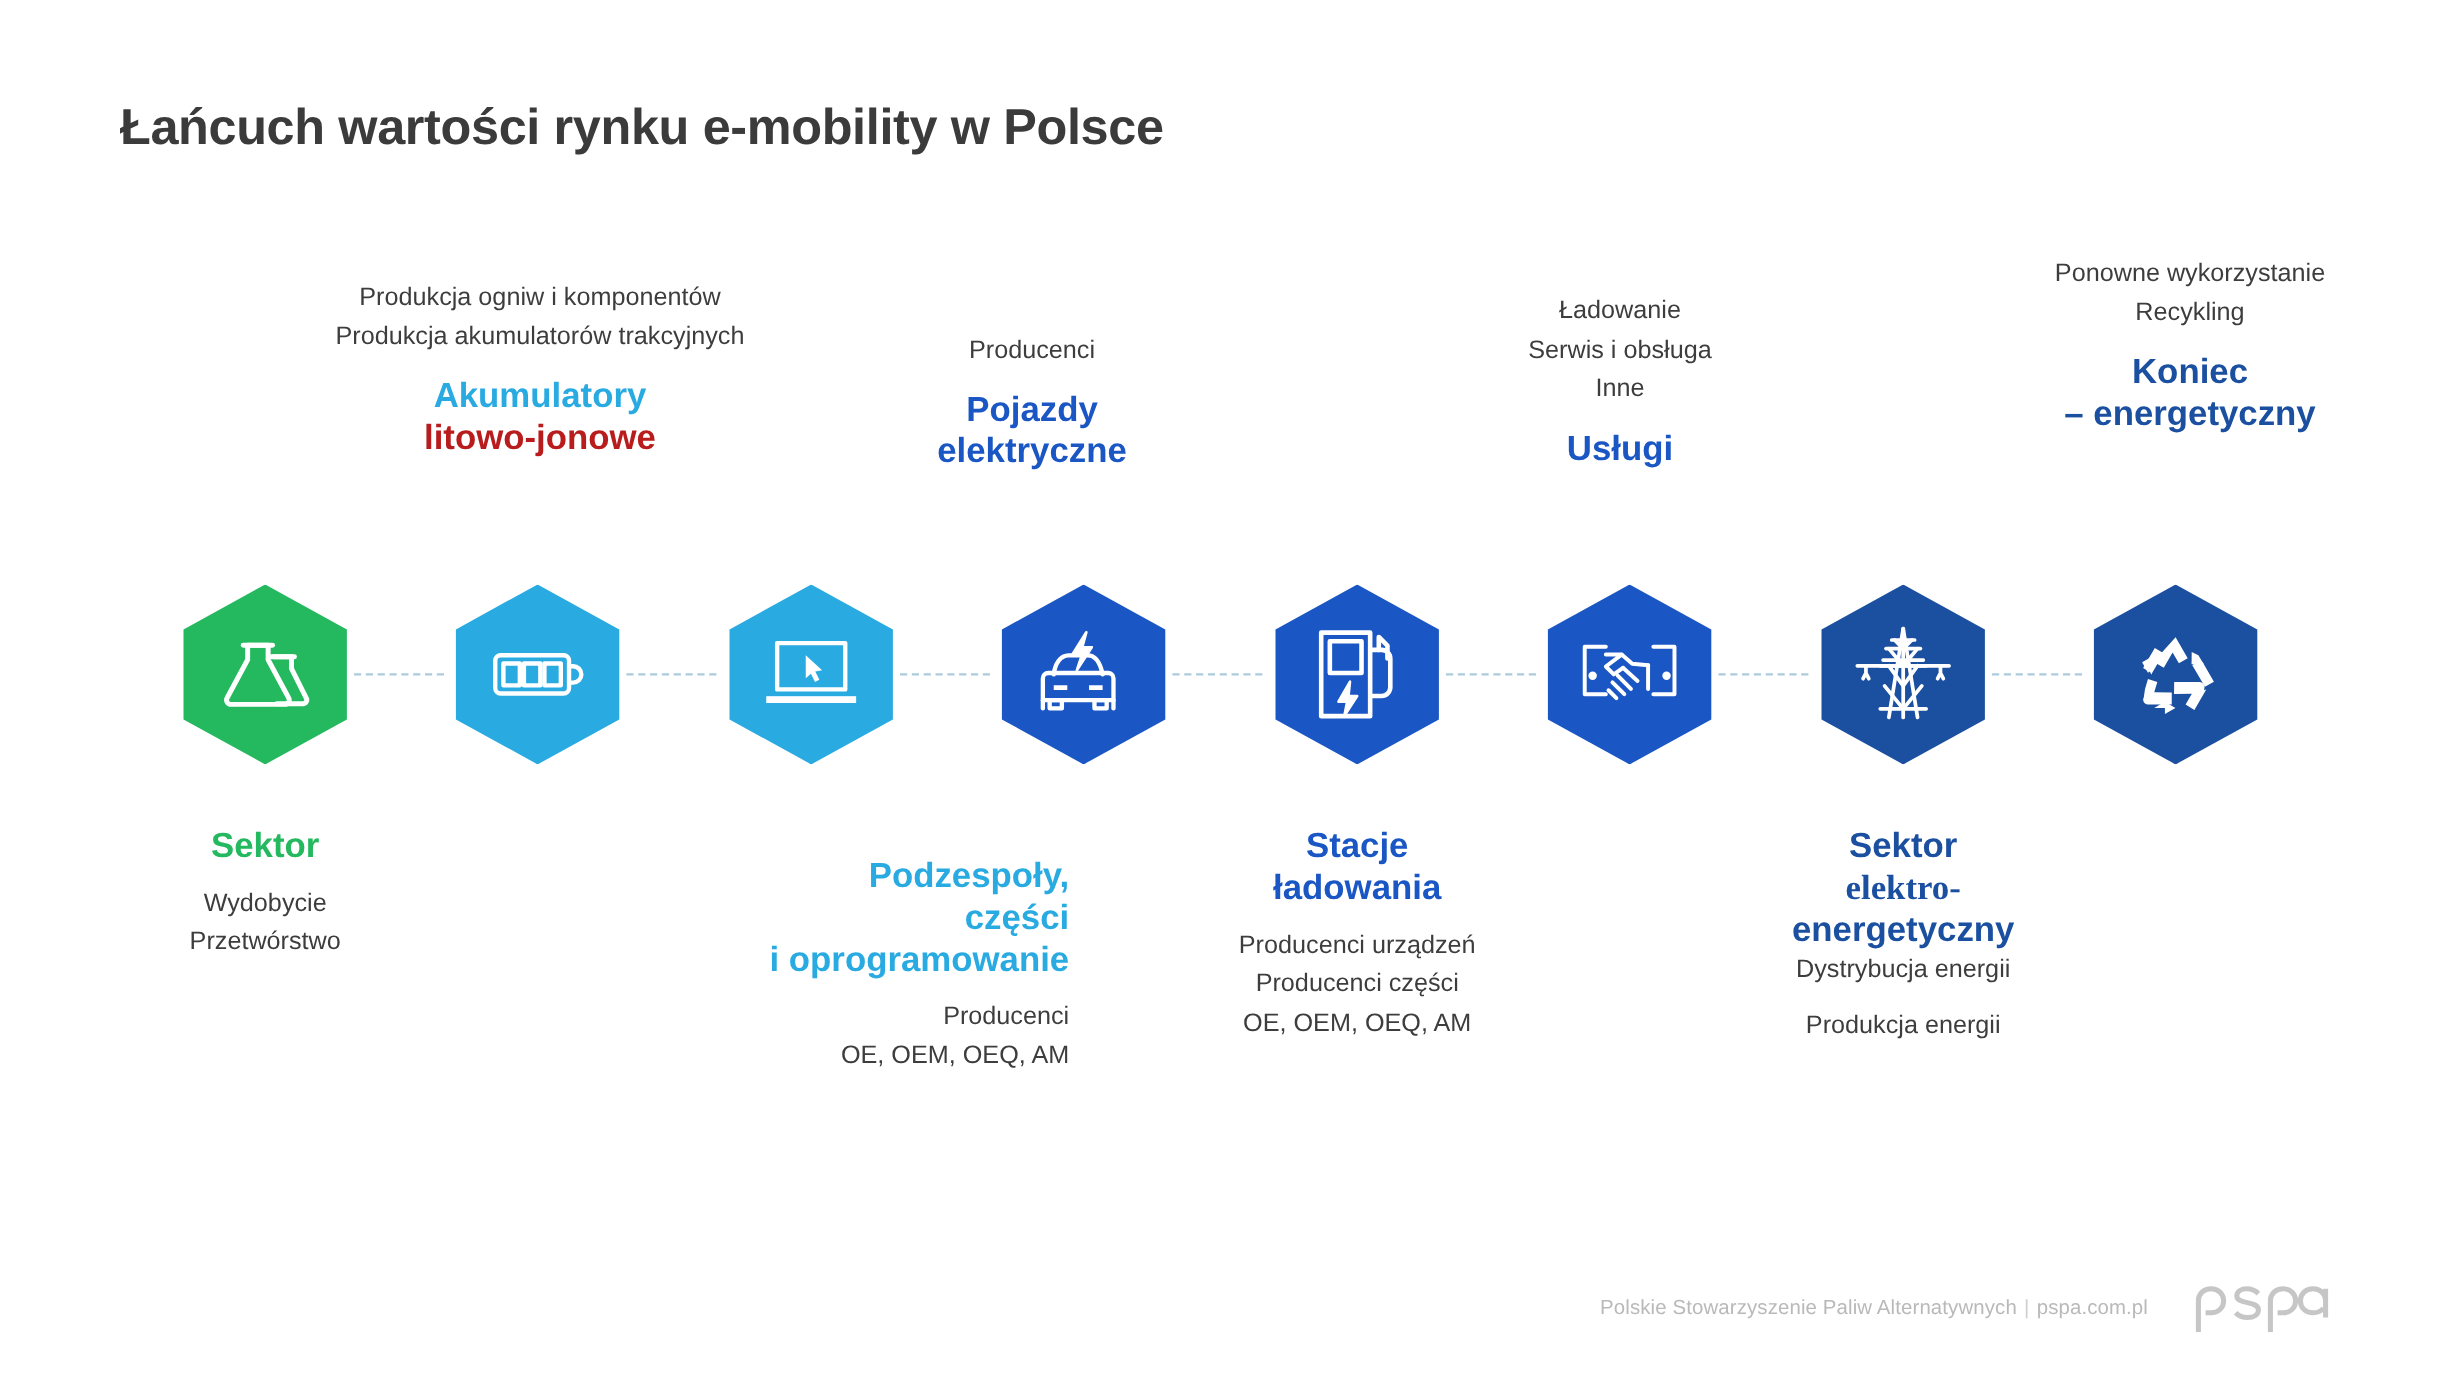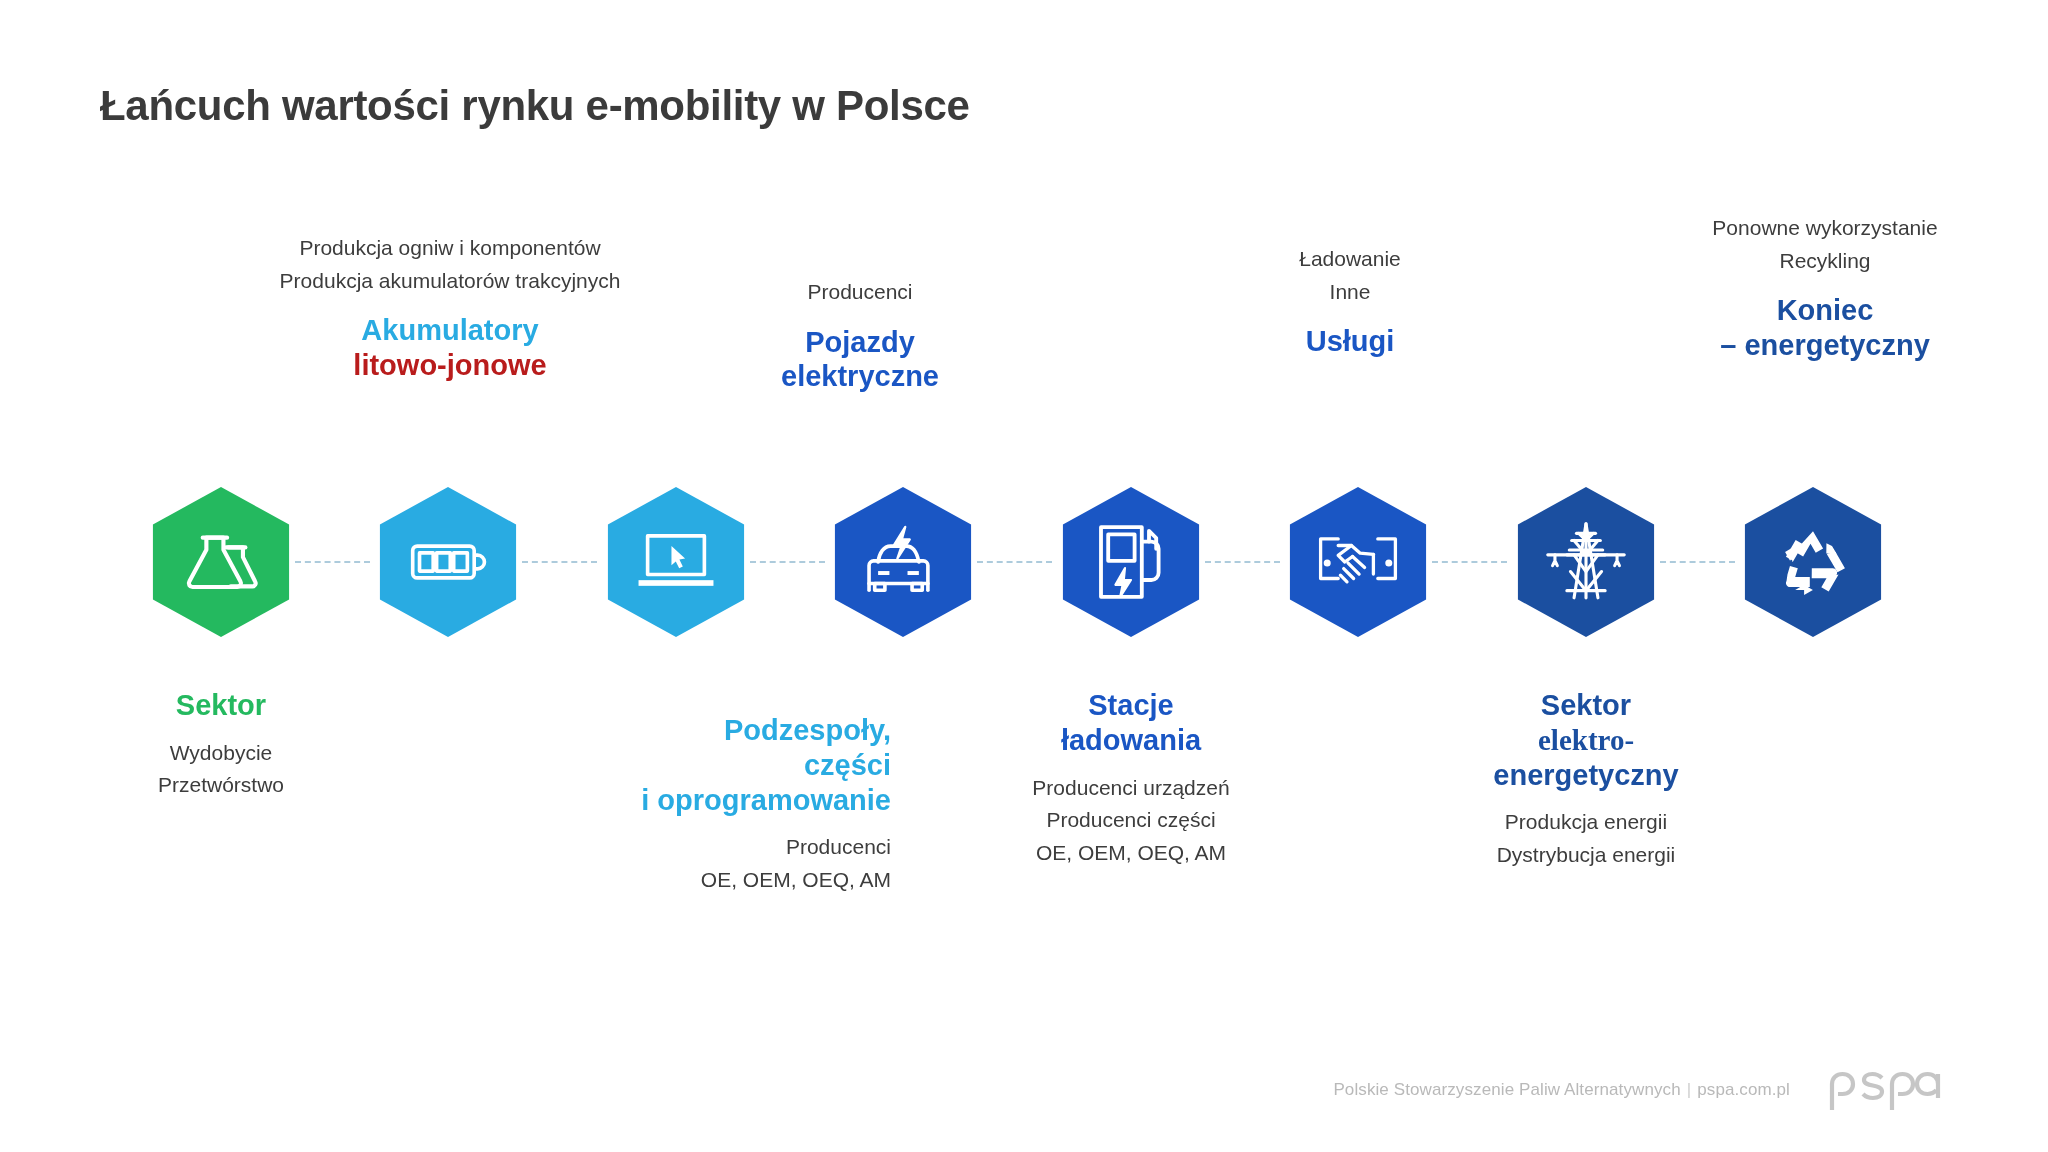--- a/index.html
+++ b/index.html
@@ -91,20 +91,21 @@
 </div>
 
 <div class="stack" style="left:720px; top:276px; width:280px;">
   <div class="sub">Producenci</div>
   <div class="head gap-top" style="color:#1a56c4;">Pojazdy</div>
   <div class="head" style="color:#1a56c4;">elektryczne</div>
 </div>
 
 <div class="stack" style="left:1200px; top:243px; width:300px;">
   <div class="sub">Ładowanie</div>
+  <div class="sub">Serwis i obsługa</div>
   <div class="sub">Inne</div>
   <div class="head gap-top" style="color:#1a56c4;">Usługi</div>
 </div>
 
 <div class="stack" style="left:1625px; top:212px; width:400px;">
   <div class="sub">Ponowne wykorzystanie</div>
   <div class="sub">Recykling</div>
   <div class="head gap-top" style="color:#1b4fa0;">Koniec</div>
   <div class="head" style="color:#1b4fa0;">– energetyczny</div>
 </div>
@@ -255,22 +256,22 @@
   <div class="head" style="color:#1a56c4;">ładowania</div>
   <div class="sub gap-top">Producenci urządzeń</div>
   <div class="sub">Producenci części</div>
   <div class="sub">OE, OEM, OEQ, AM</div>
 </div>
 
 <div class="stack" style="left:1416px; top:688px; width:340px;">
   <div class="head" style="color:#1b4fa0;">Sektor</div>
   <div class="head" style="color:#1b4fa0;font-family:Liberation Serif, serif;">elektro-</div>
   <div class="head" style="color:#1b4fa0;">energetyczny</div>
+  <div class="sub">Dystrybucja energii</div>
   <div class="sub gap-top">Produkcja energii</div>
-  <div class="sub">Dystrybucja energii</div>
 </div>
 
 <div id="footer">
   <div id="footer-text">
     <span>Polskie Stowarzyszenie Paliw Alternatywnych</span><span id="footer-sep">|</span><span>pspa.com.pl</span>
   </div>
   <div id="pspa-logo">
     <svg width="118" height="44" viewBox="0 0 118 44" fill="none" stroke="#c6c6c6" stroke-width="4.2">
       <path d="M6 42V16c0-6 4.5-10 10.5-10S27 10 27 16s-4.5 10-10.5 10H12"></path>
       <path d="M56 10c-2.6-2.6-6-4-9.6-4-5 0-8.4 2.4-8.4 6 0 7.6 18 3.4 18 11.6 0 3.8-3.6 6.4-9 6.4-4 0-7.6-1.5-10-4"></path>

